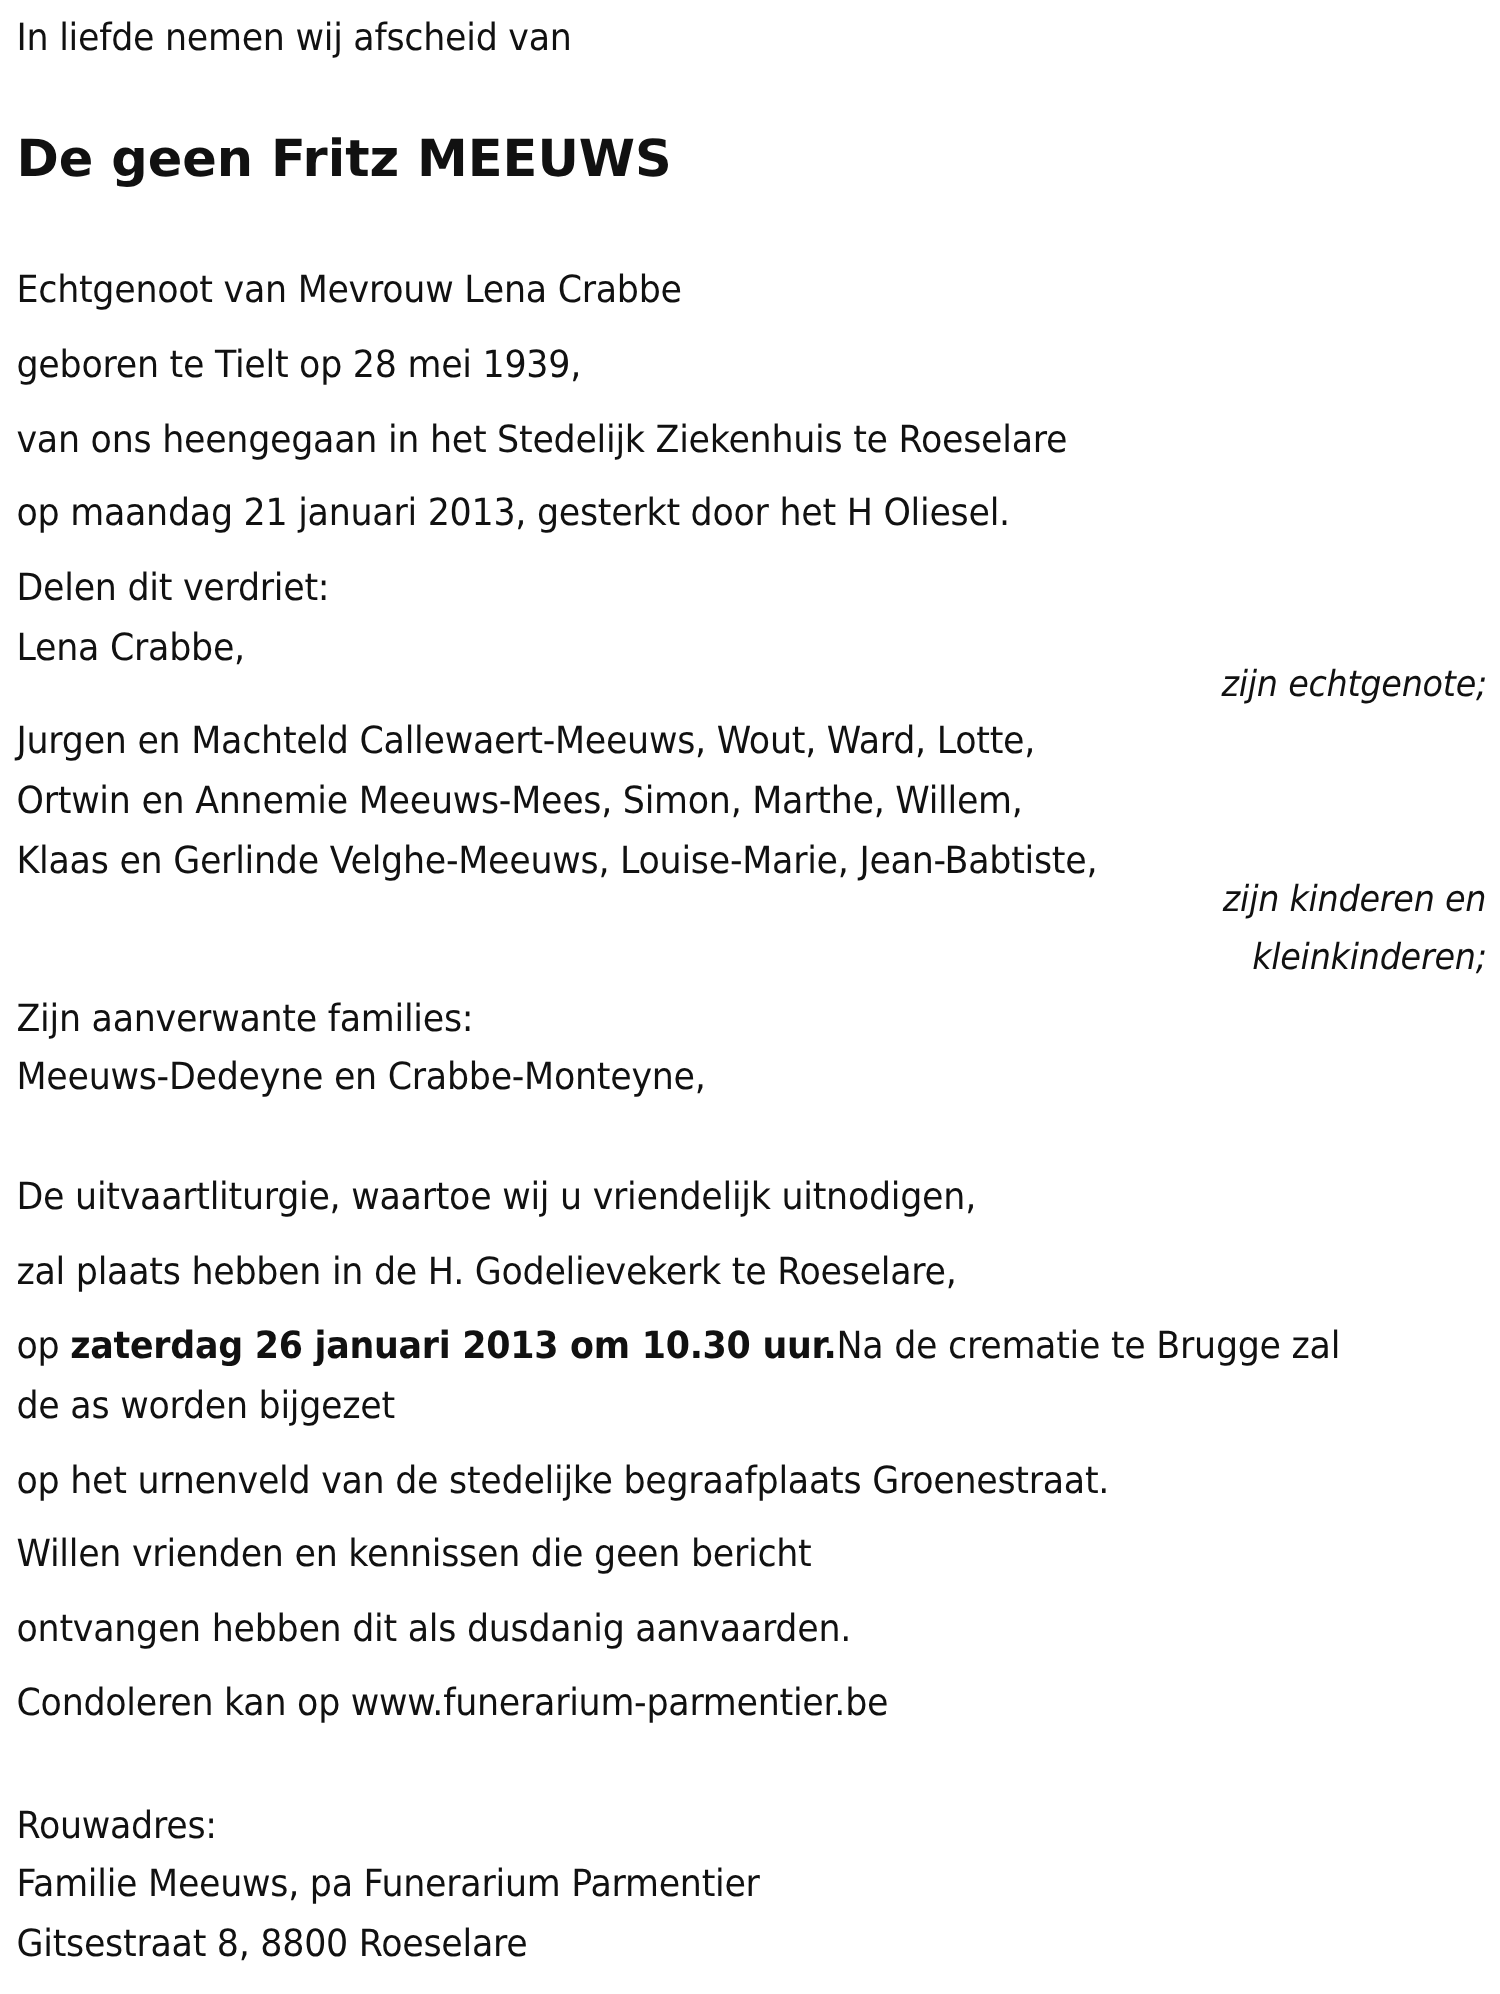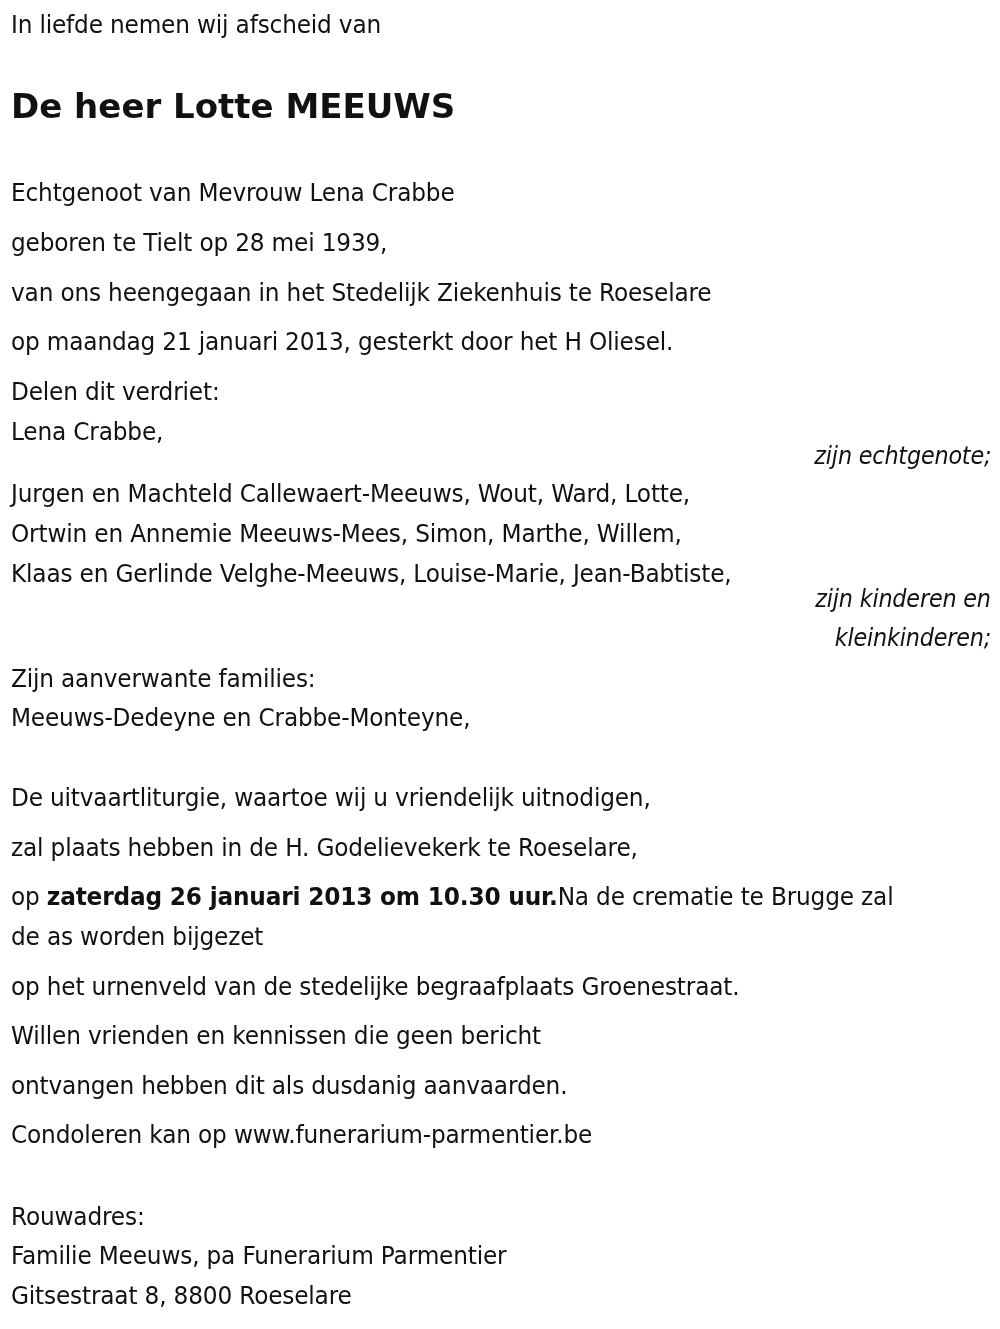--- a/index.html
+++ b/index.html
@@ -10,21 +10,21 @@
   .cond { transform:scaleX(0.93); }
   .title { font-size:34px; font-weight:bold; line-height:40px; letter-spacing:0; }
   .right { left:auto; right:9px; font-style:italic; transform-origin:right center; }
   b { font-weight:bold; }
 </style>
 </head>
 <body>
 
 <div>
   <div class="ln cond" style="top:10px">In liefde nemen wij afscheid van</div>
-  <div class="ln title" style="top:86px">De heer Lotte MEEUWS</div>
+  <div class="ln title" style="top:86px">De geen Fritz MEEUWS</div>
 
   <div class="ln cond" style="top:178px">Echtgenoot van Mevrouw Lena Crabbe</div>
   <div class="ln cond" style="top:228px">geboren te Tielt op 28 mei 1939,</div>
   <div class="ln cond" style="top:278px">van ons heengegaan in het Stedelijk Ziekenhuis te Roeselare</div>
   <div class="ln cond" style="top:327px">op maandag 21 januari 2013, gesterkt door het H Oliesel.</div>
 
   <div class="ln cond" style="top:377px">Delen dit verdriet:</div>
   <div class="ln cond" style="top:417px">Lena Crabbe,</div>
   <div class="ln cond right" style="top:441px;font-size:24px">zijn echtgenote;</div>
 

